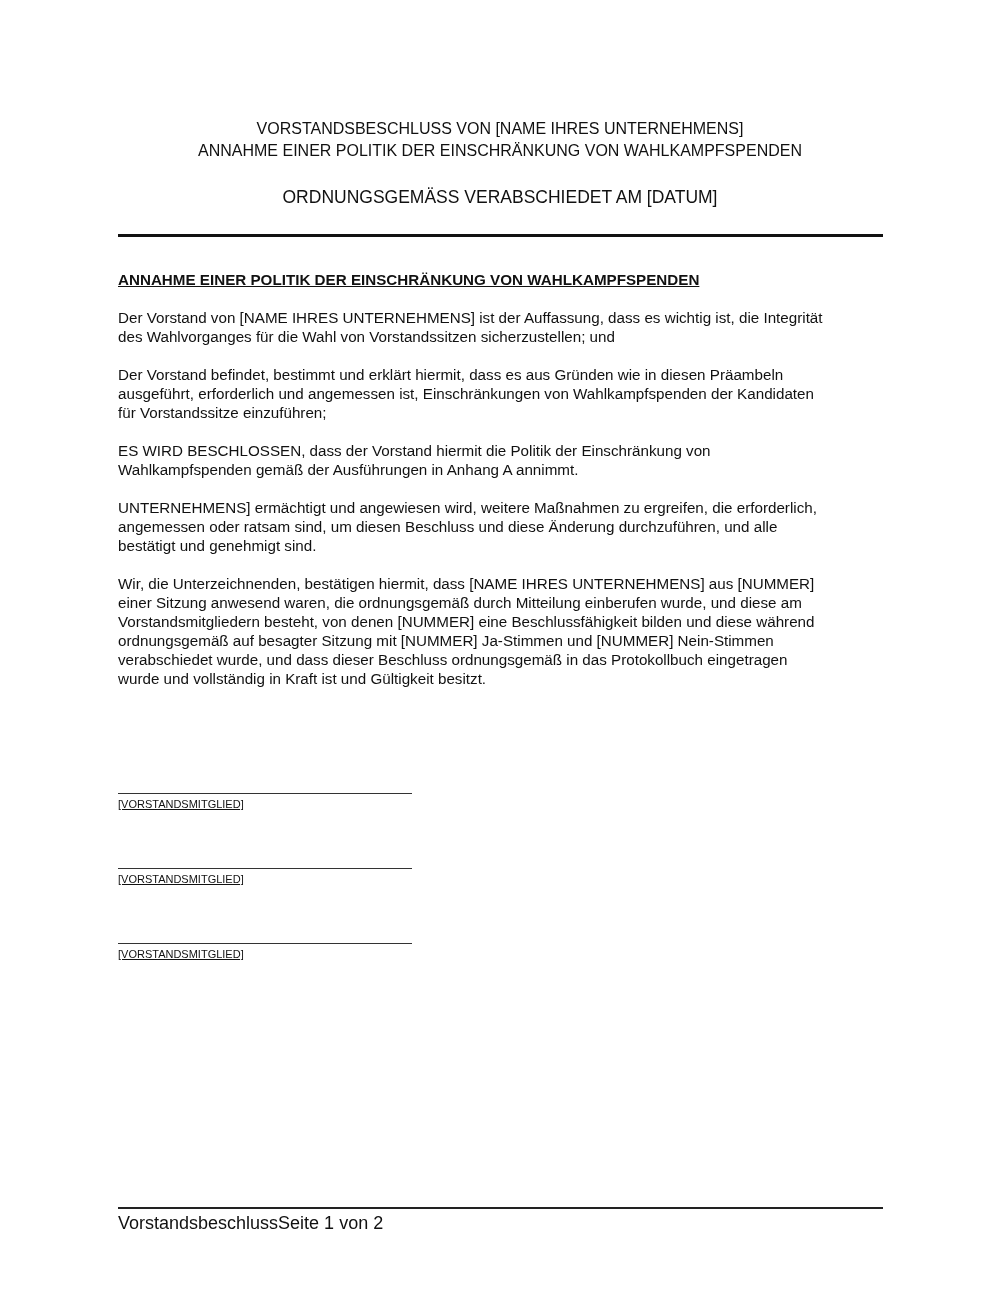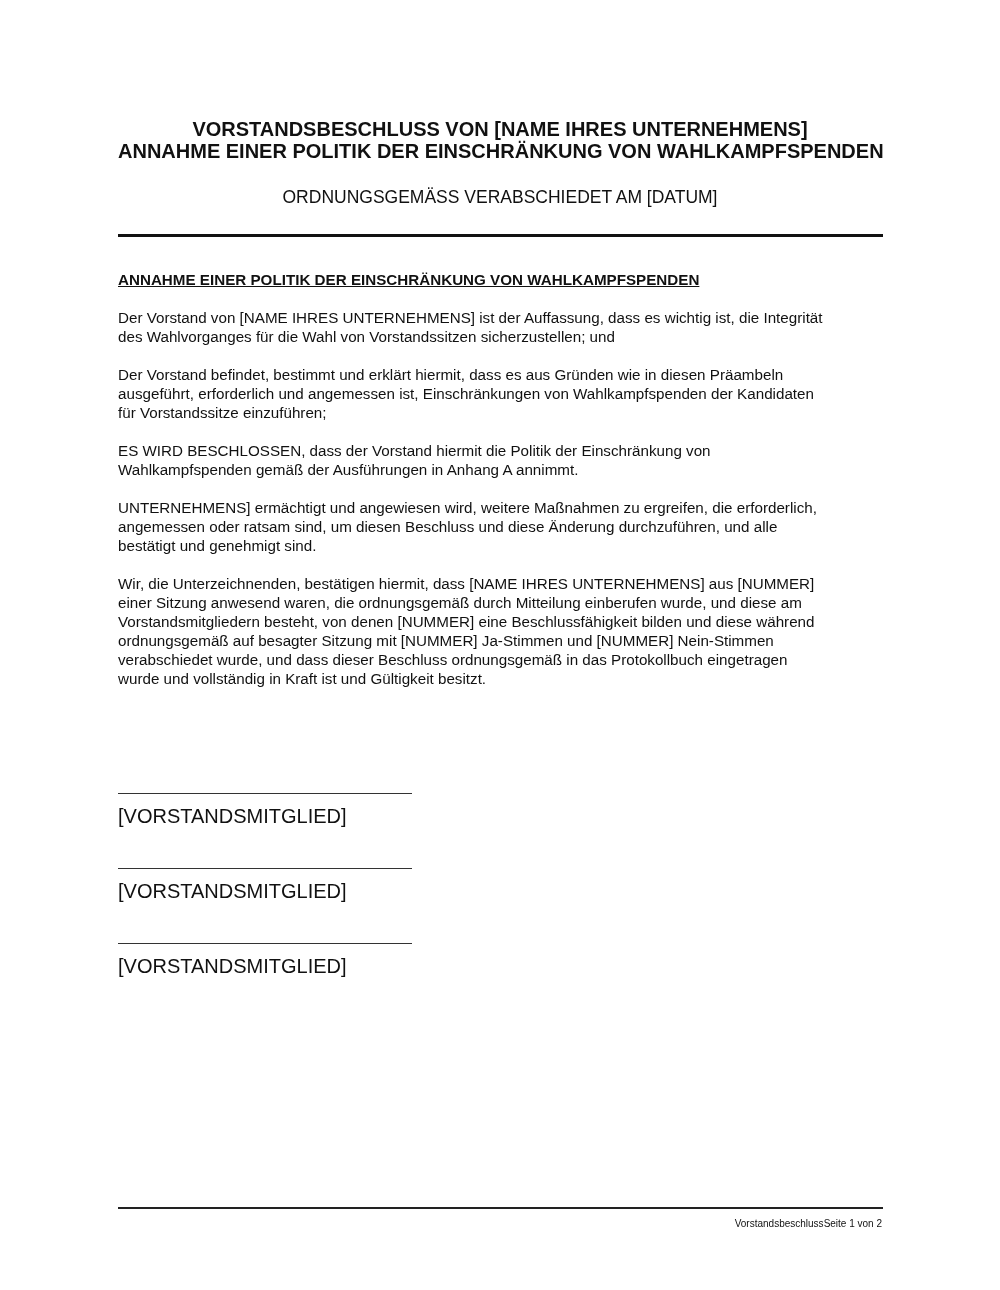--- a/index.html
+++ b/index.html
@@ -20,22 +20,22 @@
       left: 0; top: 0;
       width: 1000px;
       height: 1290px;
     }
     .title-block {
       position: absolute;
       left: 118px;
       width: 764px;
       top: 118px;
       text-align: center;
-      font-weight: bold;
-      font-size: 20px;
+      font-weight: normal;
+      font-size: 16px;
       line-height: 22px;
       letter-spacing: 0px;
     }
     .title-line { display: block; white-space: nowrap; }
     .subtitle {
       position: absolute;
       left: 118px;
       width: 764px;
       top: 186px;
       text-align: center;
@@ -81,41 +81,42 @@
       position: absolute;
       left: 0;
       width: 295px;
     }
     .sig-line {
       height: 0;
       border-top: 1.5px solid #333333;
       width: 294px;
     }
     .sig-label {
-      font-size: 20px;
+      font-size: 11px;
       line-height: 19px;
-      margin-top: 13px;
+      margin-top: 1px;
       white-space: nowrap;
+      text-decoration: underline;
     }
     .footer-rule {
       position: absolute;
       left: 118px;
       top: 1207px;
       width: 765px;
       height: 2px;
       background: #222222;
     }
     .footer {
       position: absolute;
       left: 118px;
       top: 1214px;
       width: 764px;
       display: flex;
-      justify-content: flex-end;
-      font-size: 10px;
+      justify-content: flex-start;
+      font-size: 18px;
       line-height: 19px;
     }
   </style>
 </head>
 <body>
 
 <div class="page">
 
   <div class="title-block">
     <span class="title-line">VORSTANDSBESCHLUSS VON [NAME IHRES UNTERNEHMENS]</span>

